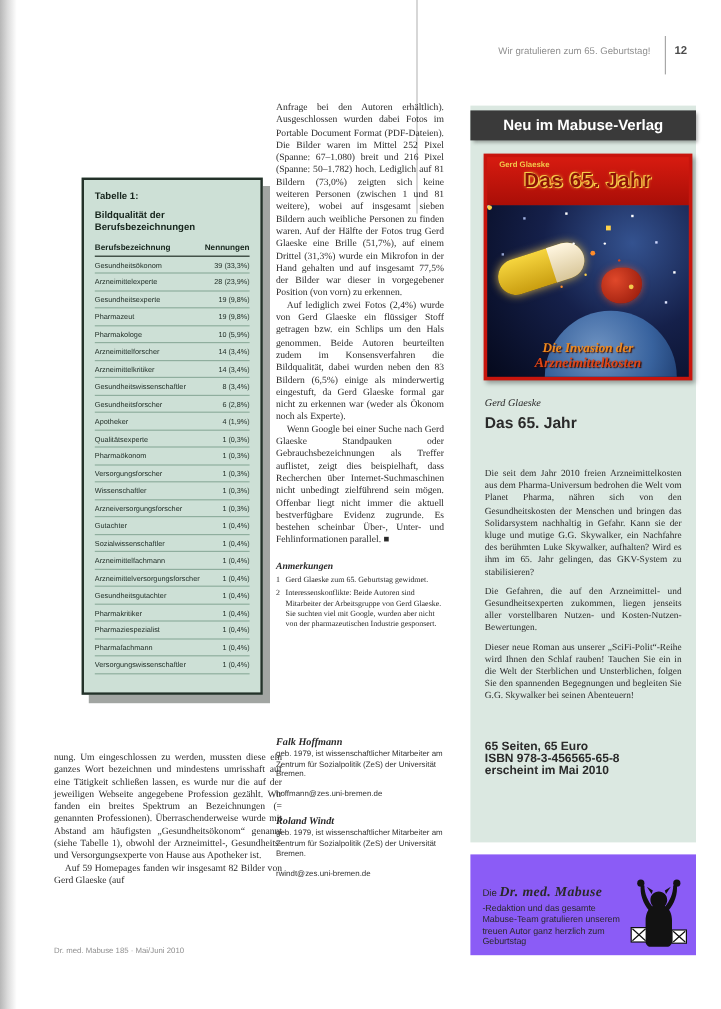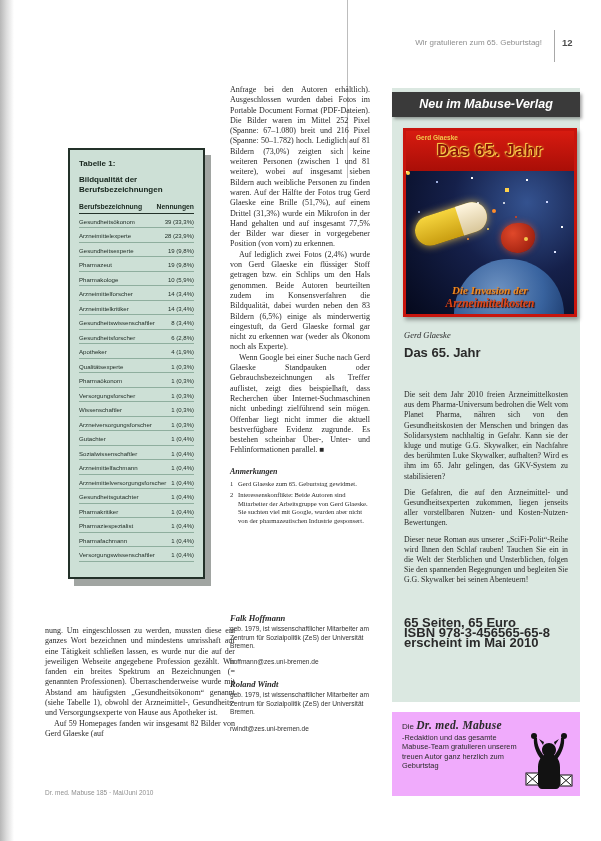--- a/index.html
+++ b/index.html
@@ -12,21 +12,21 @@
   .fold-line { position:absolute; left:347px; top:0; width:1px; height:178px; background:#bdbdbd; }
 
   
   .running-title { position:absolute; left:360px; top:38px; width:182px; text-align:right;
     font-family:"Liberation Sans",sans-serif; font-size:8px; color:#8f8f8f; }
   .header-divider { position:absolute; left:554px; top:30px; width:1px; height:32px; background:#a8a8a8; }
   .page-number { position:absolute; left:562px; top:37px; width:26px;
     font-family:"Liberation Sans",sans-serif; font-size:9.5px; font-weight:bold; color:#4c4c4c; }
 
   
-  .freq-table { position:absolute; left:68px; top:148px; width:137px; height:431px;
+  .freq-table { position:absolute; left:68px; top:148px; width:151px; height:431px;
     background:#cde0d6; border:2px solid #233129; box-shadow:6px 7px 0 rgba(68,76,70,.5);
     padding:9px 9px 6px 9px; font-family:"Liberation Sans",sans-serif; }
   .t-title1 { font-size:8px; font-weight:bold; color:#17251d; margin-bottom:7px; }
   .t-title2 { font-size:8px; font-weight:bold; color:#17251d; line-height:10px; margin-bottom:8px; }
   .t-head { display:flex; justify-content:space-between; font-size:6.8px; font-weight:bold;
     color:#17251d; padding-bottom:3px; border-bottom:1.6px solid #233129; }
   .t-rows .t-row { display:flex; justify-content:space-between; align-items:baseline;
     font-size:6.1px; color:#1d2a23; padding:3.9px 0 2.6px 0; border-bottom:.5px solid #8fae9e;
     white-space:nowrap; overflow:hidden; }
   .t-row .rc { font-size:6px; }
@@ -47,21 +47,21 @@
   .authors { margin-top:88px; }
   .author { margin-bottom:11px; }
   .author-name { font-size:8.5px; font-weight:bold; font-style:italic; margin-bottom:2px; }
   .author-bio { font-family:"Liberation Sans",sans-serif; font-size:6.6px; line-height:8.4px; color:#333; }
   .author-email { font-family:"Liberation Sans",sans-serif; font-size:6.6px; color:#333;
     text-decoration:none; display:inline-block; margin-top:1px; }
 
   
   .sidebar-bg { position:absolute; left:392px; top:88px; width:188px; height:614px; background:#dbe8e1; }
   .sb-header { position:absolute; left:392px; top:92px; width:188px; height:25px; background:#3a3a3a;
-    color:#ffffff; font-family:"Liberation Sans",sans-serif; font-weight:bold; font-style:italic;
+    color:#ffffff; font-family:"Liberation Sans",sans-serif; font-weight:bold; 
     font-size:12.5px; text-align:center; line-height:25px; box-shadow:2px 2px 3px rgba(0,0,0,.35); }
 
   .cover { position:absolute; left:403px; top:128px; width:174px; height:189px;
     background:#c8150d; padding:3px; box-shadow:2px 3px 4px rgba(0,0,0,.35); }
   .cover-top { height:40px; background:linear-gradient(#d71b10,#a90e07); text-align:center; overflow:hidden; }
   .cover-author { font-family:"Liberation Sans",sans-serif; font-size:6.5px; font-weight:bold;
     color:#f2c94c; padding-top:3px; text-align:left; padding-left:10px; }
   .cover-title { font-family:"Liberation Sans",sans-serif; font-size:17px; font-weight:bold;
     color:#8c1006; text-shadow:1px 1px 0 #f7c948,-1px -1px 0 #f7c948,0 0 3px #ffd24a; letter-spacing:.5px; }
   .cover-body { position:relative; height:143px; overflow:hidden;
@@ -88,24 +88,24 @@
 
   .book-info { position:absolute; left:404px; top:330px; width:166px; }
   .book-author { font-size:8.5px; font-style:italic; margin-bottom:5px; }
   .book-title { font-family:"Liberation Sans",sans-serif; font-size:13px; font-weight:bold; margin-bottom:4px; }
   .book-subtitle { font-family:"Liberation Sans",sans-serif; font-size:8.5px; font-weight:bold; line-height:10.5px; }
 
   .sb-text { position:absolute; left:404px; top:390px; width:164px; }
   .sb-text .para { font-size:7.8px; line-height:10.2px; }
   .sb-text .para + .para { text-indent:0; margin-top:6px; }
   .book-details { margin-top:32px; font-family:"Liberation Sans",sans-serif;
-    font-size:13px; font-weight:bold; line-height:10px; }
+    font-size:10px; font-weight:bold; line-height:10px; }
 
   .greeting-box { position:absolute; left:392px; top:712px; width:188px; height:84px;
-    background:#f0abfc; padding:7px 10px; }
+    background:#8b5cf6; padding:26px 10px; }
   .greet-line1 { font-size:8px; font-family:"Liberation Sans",sans-serif; }
   .mabuse-logo { font-family:"Liberation Serif",serif; font-style:italic; font-weight:bold;
     font-size:11.5px; letter-spacing:.3px; }
   .greet-text { width:118px; font-family:"Liberation Sans",sans-serif; font-size:7.4px;
     line-height:9.4px; margin-top:2px; }
   .mascot { position:absolute; right:5px; bottom:5px; }
 </style>
 </head>
 <body>
 

